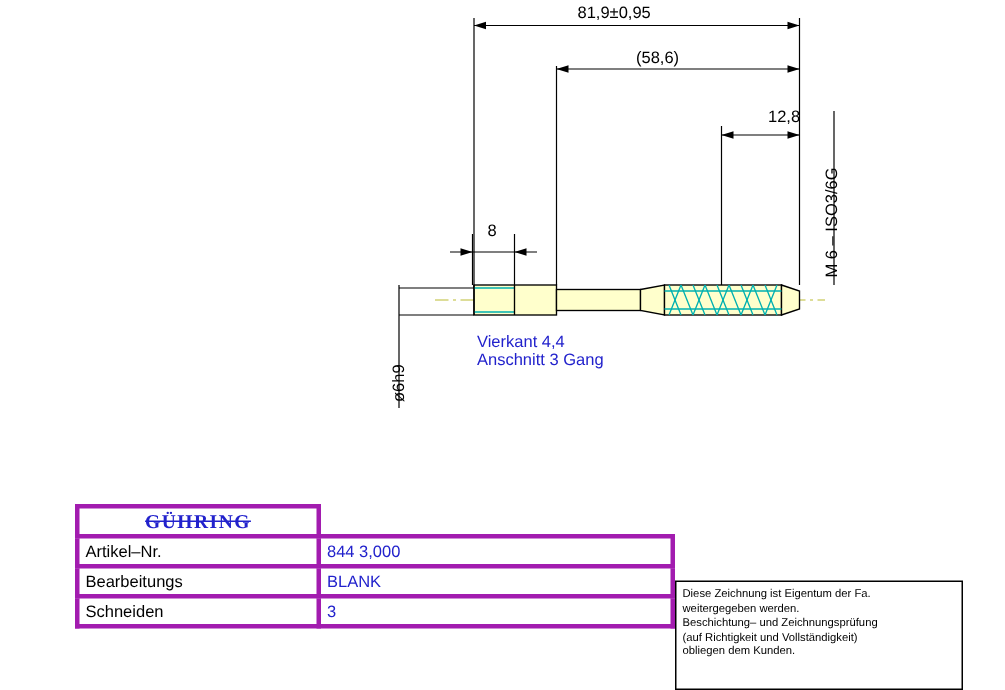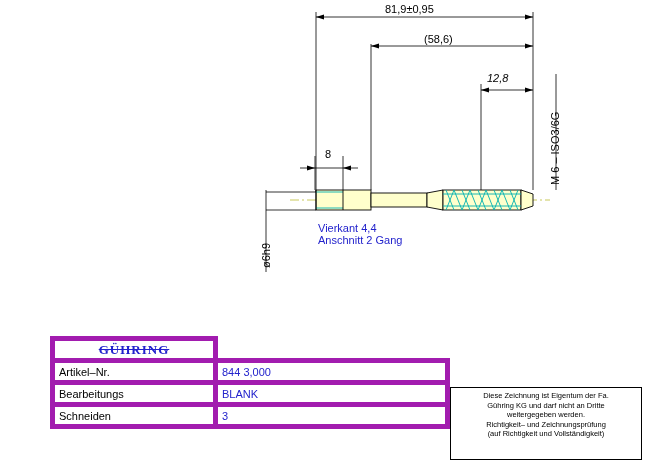--- a/index.html
+++ b/index.html
@@ -32,21 +32,21 @@
   }
   
   #tbl{
     position:absolute;
     left:50px;top:336px;
     width:400px;
     border-collapse:collapse;
     font-size:11px;
   }
   #tbl td{
-    border:5px solid #a21caf;
+    border:3px solid #a21caf;
     height:17px;
     padding:0 4px;
     vertical-align:middle;
   }
   #tbl td.lbl{width:150px;color:#000000;}
   #tbl td.val{color:#2222cc;}
   #logocell{
     border:1px solid #000;
     height:18px;
     text-align:center;
@@ -63,21 +63,20 @@
   #notebox{
     position:absolute;
     left:450px;top:387px;
     width:192px;height:73px;
     border:1px solid #000000;
     box-sizing:border-box;
     padding:3px 4px;
     font-size:7.5px;
     line-height:9.5px;
     color:#000000;
-    text-align:center;
   }
 </style>
 </head>
 <body>
 
 <div id="stage">
 
   <svg id="draw" viewBox="0 0 670 460">
 
     <g stroke="#000000" stroke-width="0.8" fill="none">
@@ -172,28 +171,28 @@
         <path d="M494,210 L502,190"></path>
         <path d="M510,210 L518,190"></path>
         <line x1="443" y1="194" x2="521" y2="194"></line>
         <line x1="443" y1="206" x2="521" y2="206"></line>
       </g>
     </g>
   </svg>
 
   <div class="dimtxt" style="left:385px;top:3px;">81,9±0,95</div>
   <div class="dimtxt" style="left:424px;top:33px;">(58,6)</div>
-  <div class="dimtxt" style="left:487px;top:72px;font-style:italic;">12,8</div>
+  <div class="dimtxt" style="left:512px;top:72px;">12,8</div>
   <div class="dimtxt" style="left:325px;top:148px;">8</div>
 
   <div class="dimtxt vert" style="left:549px;top:185px;">M 6 – ISO3/6G</div>
   <div class="dimtxt vert" style="left:260px;top:268px;">ø6h9</div>
 
   <div class="bluetxt" style="left:318px;top:222px;">Vierkant 4,4</div>
-  <div class="bluetxt" style="left:318px;top:234px;">Anschnitt 2 Gang</div>
+  <div class="bluetxt" style="left:318px;top:234px;">Anschnitt 3 Gang</div>
 
   <table id="tbl">
     <tbody>
         <tr>
       <td id="logocell" colspan="1">
         <span class="logo">GÜHRING</span>
       </td>
       <td style="border:none;"></td>
     </tr>
     <tr>
@@ -206,19 +205,19 @@
     </tr>
     <tr>
       <td class="lbl">Schneiden</td>
       <td class="val">3</td>
     </tr>
   </tbody>
     </table>
 
   <div id="notebox">
     <div>Diese Zeichnung ist Eigentum der Fa.</div>
-    <div>Gühring KG und darf nicht an Dritte</div>
     <div>weitergegeben werden.</div>
-    <div>Richtigkeit– und Zeichnungsprüfung</div>
+    <div>Beschichtung– und Zeichnungsprüfung</div>
     <div>(auf Richtigkeit und Vollständigkeit)</div>
+    <div>obliegen dem Kunden.</div>
   </div>
 
 </div>
 
 </body></html>

